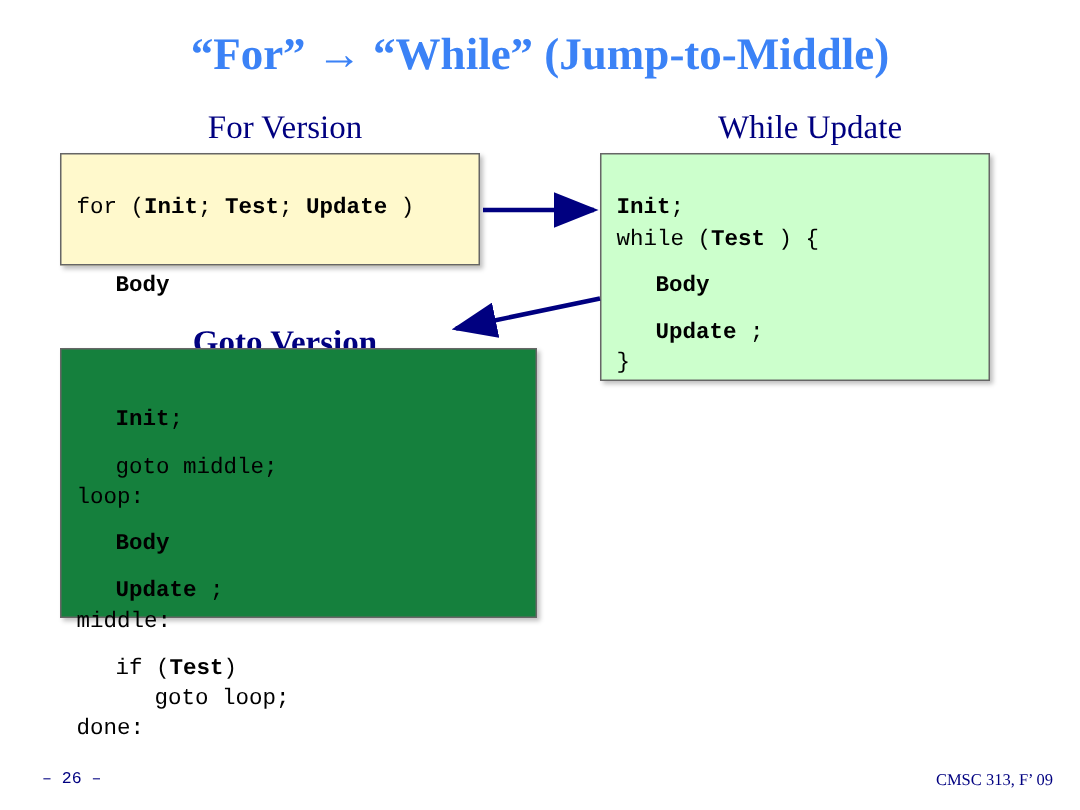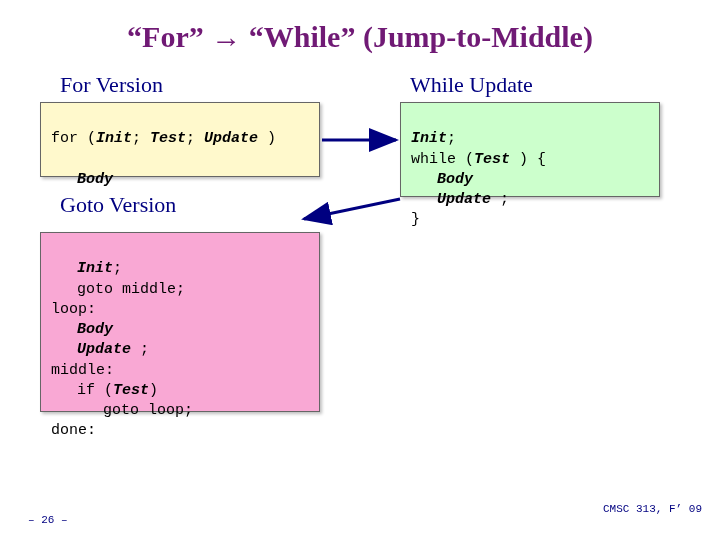--- a/index.html
+++ b/index.html
@@ -13,83 +13,84 @@
     overflow: hidden;
   }
   .title {
     position: absolute;
     top: 20px;
     left: 0;
     width: 100%;
     text-align: center;
     font-size: 30px;
     font-weight: bold;
-    color: #701a75;
+    color: #3b82f6;
     font-family: "Times New Roman", Times, serif;
   }
   .section-head {
     font-family: "Times New Roman", Times, serif;
     font-size: 22px;
     color: #000080;
+    text-align: center;
     position: absolute;
   }
   .head-for   { top: 72px;  left: 60px;  width: 260px; }
   .head-while { top: 72px;  left: 410px; width: 260px; }
-  .head-goto  { top: 192px; left: 60px;  width: 260px; }
+  .head-goto  { top: 215px; left: 60px;  width: 260px; font-weight: bold; }
 
   .box {
     position: absolute;
     border: 1px solid #666;
     box-shadow: 2px 2px 3px rgba(0,0,0,0.25);
     font-family: "Courier New", monospace;
     font-size: 15px;
     line-height: 1.35;
     padding: 6px 10px;
     box-sizing: border-box;
     white-space: pre;
   }
   .box .kw  { font-weight: normal; }
-  .box .it  { font-style: italic; font-weight: bold; }
+  .box .it  { font-weight: bold; }
 
   .box-for {
     top: 102px; left: 40px; width: 280px; height: 75px;
     background: #fff9cc;
   }
   .box-while {
-    top: 102px; left: 400px; width: 260px; height: 95px;
+    top: 102px; left: 400px; width: 260px; height: 152px;
     background: #ccffcc;
   }
   .box-goto {
-    top: 232px; left: 40px; width: 280px; height: 180px;
-    background: #f9a8d4;
+    top: 232px; left: 40px; width: 318px; height: 180px;
+    background: #15803d;
   }
 
-  .indent1 { padding-left: 26px; display: inline-block; }
+  .indent1 { padding-left: 26px; display: inline-block; margin-top: 11px; }
   .indent2 { padding-left: 52px; display: inline-block; }
 
   svg.arrow {
     position: absolute;
     overflow: visible;
   }
 
   .footer-left {
     position: absolute;
     bottom: 14px;
     left: 28px;
     font-size: 11px;
     color: #000080;
     font-family: Liberation Mono, monospace;
   }
   .footer-right {
     position: absolute;
-    bottom: 25px;
+    bottom: 14px;
     right: 18px;
     font-size: 11px;
     color: #000080;
-    font-family: Liberation Mono, monospace;
+    font-family: Liberation Serif, serif;
   }
 </style>
 </head>
 <body>
 
 <div class="title">“For” → “While” (Jump-to-Middle)</div>
 
 <div class="section-head head-for">For Version</div>
 <div class="section-head head-while">While Update</div>
 <div class="section-head head-goto">Goto Version</div>

